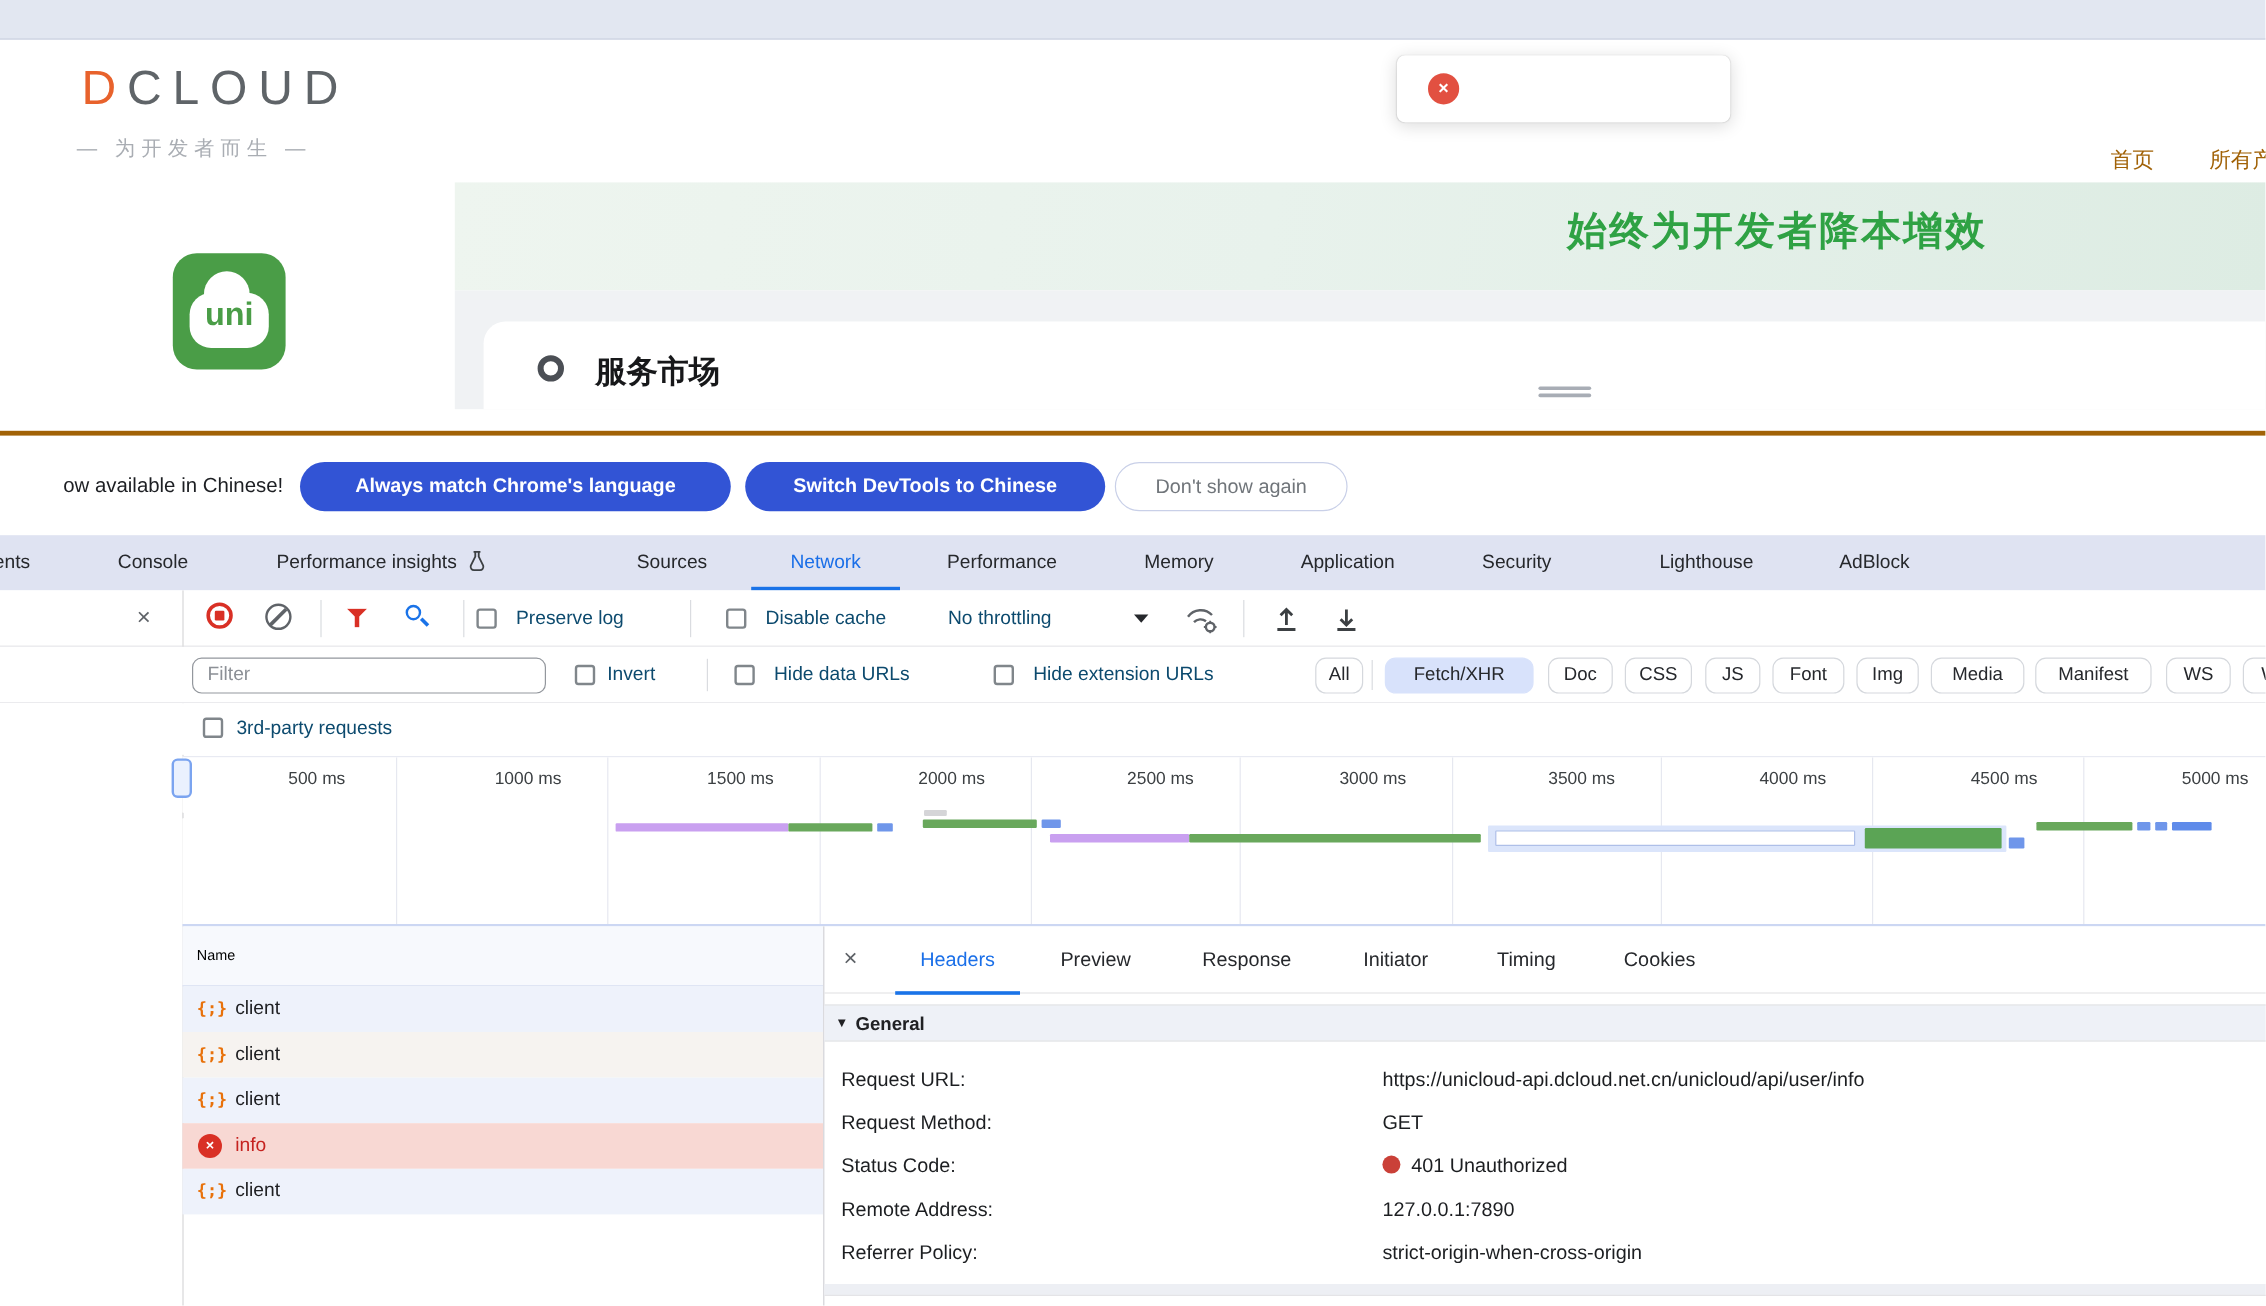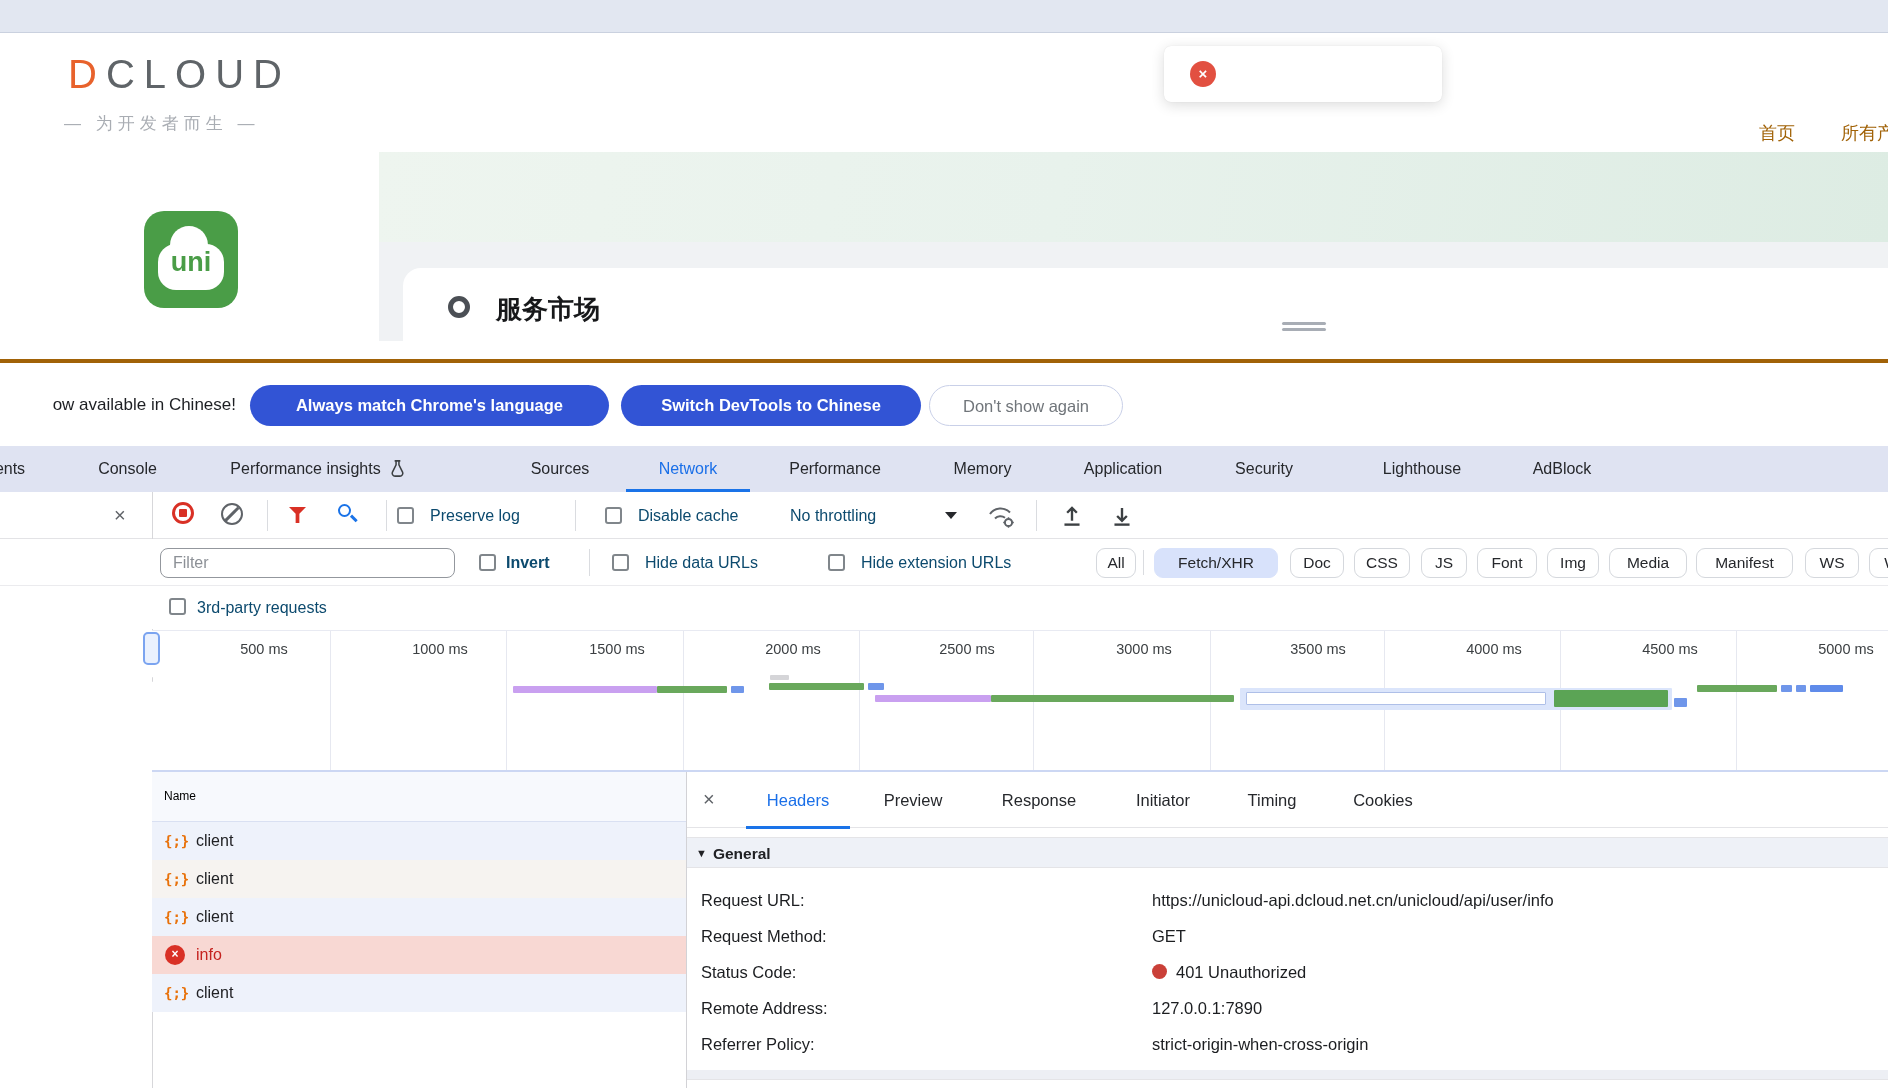--- a/index.html
+++ b/index.html
@@ -128,20 +128,21 @@
 
   <div class="abs toast">
     <div class="abs toast-ico">×</div>
   </div>
 
   <div class="abs nav-item" style="left:1759px;">首页</div>
   <div class="abs nav-item" style="left:1841px;">所有产</div>
 
   <div class="abs left-col"></div>
   <div class="abs banner"></div>
+  <div class="abs banner-title">始终为开发者降本增效</div>
   <div class="abs gray-strip"></div>
   <div class="abs white-card"></div>
   <div class="abs uni-logo">
     <div class="abs uni-cloud"></div>
     <div class="abs uni-text">uni</div>
   </div>
   <div class="abs avatar-ring"></div>
   <div class="abs card-title">服务市场</div>
   <div class="abs drag-handle">
       <span></span>
@@ -207,21 +208,21 @@
 
     <div class="abs search-pill"></div>
     <div class="abs pill-x" style="left:10px;">×</div>
     <div class="abs refresh"></div>
     <div class="abs slash-circle" style="left:109px;top:188px;width:20px;height:20px;"></div>
     <div class="abs pane-sep"></div>
 
     <div class="abs filterrow">
       <input class="filter-input" placeholder="Filter" style="">
       <div class="abs cb" style="left:479px;top:15px;"></div>
-      <div class="abs tool-label" style="left:506px;font-weight:bold;">Invert</div>
+      <div class="abs tool-label" style="left:506px;">Invert</div>
       <div class="abs vsep" style="left:589px;top:10px;height:27px;"></div>
       <div class="abs cb" style="left:612px;top:15px;"></div>
       <div class="abs tool-label" style="left:645px;">Hide data URLs</div>
       <div class="abs cb" style="left:828px;top:15px;"></div>
       <div class="abs tool-label" style="left:861px;">Hide extension URLs</div>
       <div class="abs vsep" style="left:1143px;top:11px;height:25px;"></div>
       <div>
           <div class="chip" style="left: 1096px; width: 40px;">All</div>
           <div class="chip on" style="left: 1154px; width: 124px;">Fetch/XHR</div>
           <div class="chip" style="left: 1290px; width: 54px;">Doc</div>

